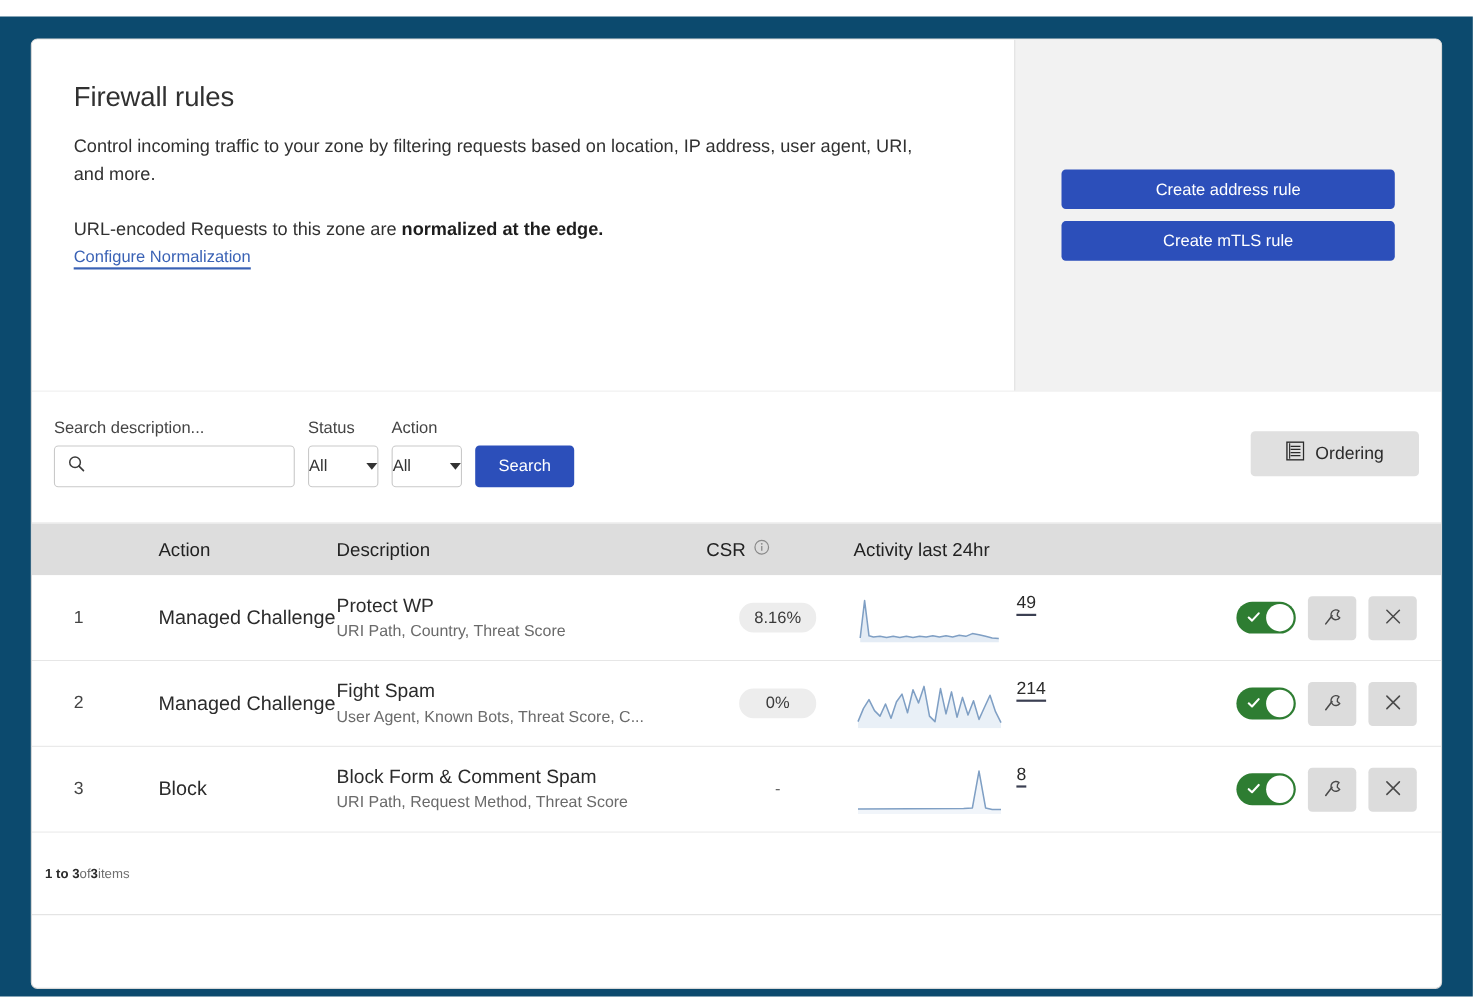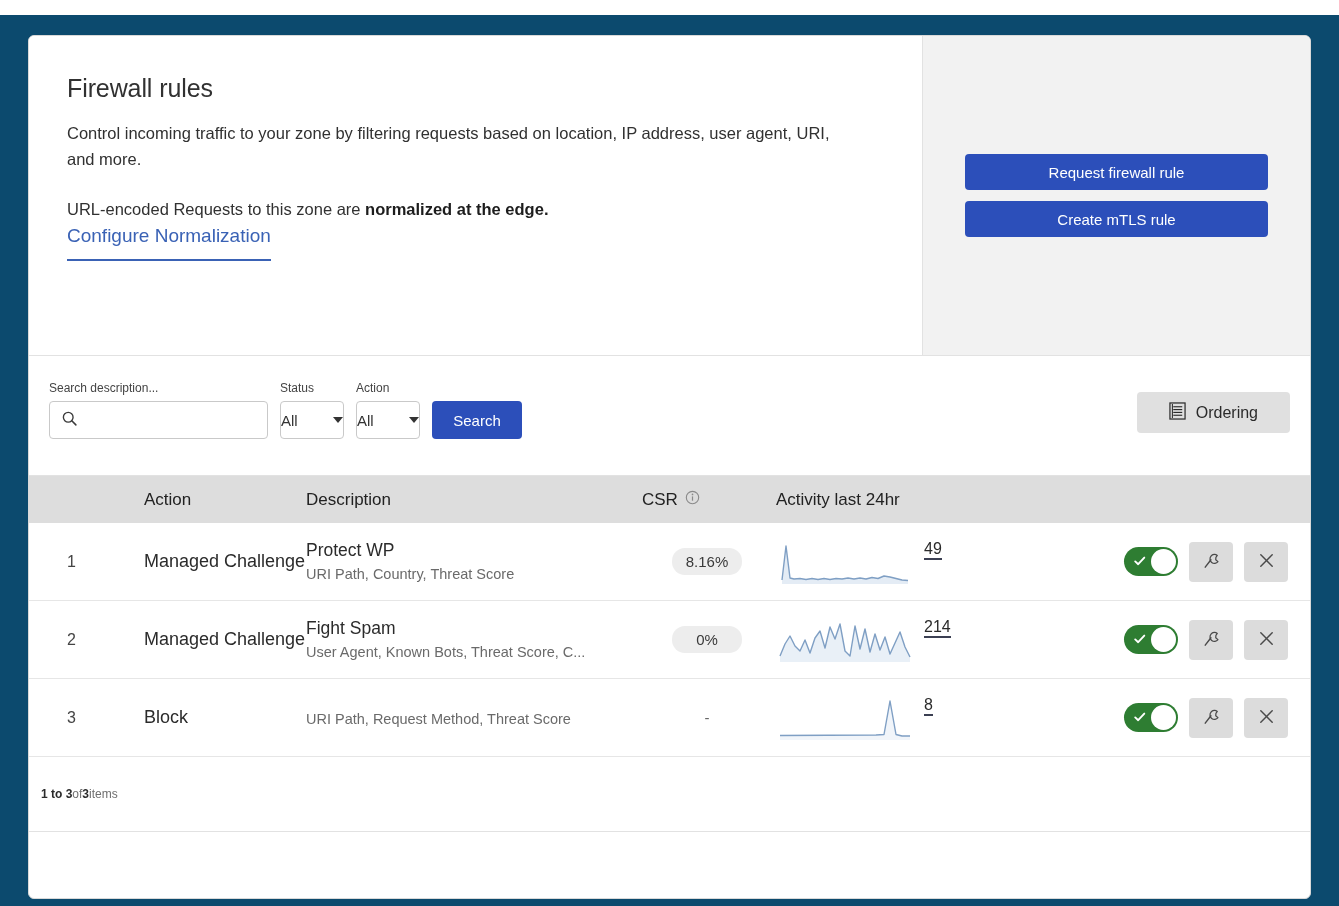--- a/index.html
+++ b/index.html
@@ -64,26 +64,26 @@
     margin: 32px 0 0 0;
   }
   .hero-norm {
     font-size: 16.5px;
     color: #313131;
     margin: 28px 0 0 0;
   }
   .hero-norm b { font-weight: 700; color: #1d1d1d; }
   .hero-link {
     display: inline-block;
-    font-size: 19px;
+    font-size: 15px;
     color: #3a62b5;
     text-decoration: none;
     border-bottom: 2px solid #3a62b5;
     margin-top: 6px;
-    padding-bottom: 12px;
+    padding-bottom: 1px;
     cursor: pointer;
   }
   .btn-primary {
     width: 303px; height: 36px;
     background: #2c4fba;
     color: #ffffff;
     border: none;
     border-radius: 4px;
     font-size: 15px;
     font-family: inherit;
@@ -101,21 +101,21 @@
   }
   .filters {
     position: absolute;
     left: 20px; top: 26px;
     display: flex;
     align-items: flex-end;
     gap: 12px;
   }
   .field { display: flex; flex-direction: column; }
   .field-label {
-    font-size: 12px; color: #444; margin-bottom: 6px; line-height: 1.1;
+    font-size: 15px; color: #444; margin-bottom: 6px; line-height: 1.1;
   }
   .search-wrap {
     position: relative;
     width: 219px; height: 38px;
     border: 1px solid #c9c9c9;
     border-radius: 4px;
     background: #fff;
     display: flex; align-items: center;
   }
   .search-wrap svg { margin-left: 11px; }
@@ -250,21 +250,21 @@
   <div class="card">
 
     <div class="hero">
       <div class="hero-left">
         <h1 class="hero-title">Firewall rules</h1>
         <p class="hero-desc">Control incoming traffic to your zone by filtering requests based on location, IP address, user agent, URI, and more.</p>
         <p class="hero-norm"><span>URL-encoded Requests to this zone are </span><b>normalized at the edge.</b></p>
         <a class="hero-link">Configure Normalization</a>
       </div>
       <div class="hero-right">
-        <button class="btn-primary">Request firewall rule</button>
+        <button class="btn-primary">Create address rule</button>
         <button class="btn-primary">Create mTLS rule</button>
       </div>
     </div>
 
     <div class="toolbar">
       <div class="filters">
         <div class="field">
           <span class="field-label">Search description...</span>
           <div class="search-wrap">
             <span>
@@ -416,20 +416,21 @@
             </svg>
           </span>
         </button>
       </div>
     </div>
 
     <div class="trow">
       <div class="c-num">3</div>
       <div class="c-act">Block</div>
       <div class="c-desc">
+        <div class="desc-title">Block Form &amp; Comment Spam</div>
         <div class="desc-sub">URI Path, Request Method, Threat Score</div>
       </div>
       <div class="c-csr">
         <span class="badge empty">-</span>
       </div>
       <div class="c-spark">
         <svg width="140" height="44" viewBox="0 0 140 44">
           <path d="M4,44 L4,39.5 L100,39 L108,38.5 L114,5 L120,38.5 L126,40 L134,40 L134,44 Z" fill="#eef3f9" opacity="0.8"></path>
           <path d="M4,39.5 L100,39 L108,38.5 L114,5 L120,38.5 L126,40 L134,40" fill="none" stroke="#7f9fc4" stroke-width="1.4" stroke-linejoin="round"></path>
         </svg>

